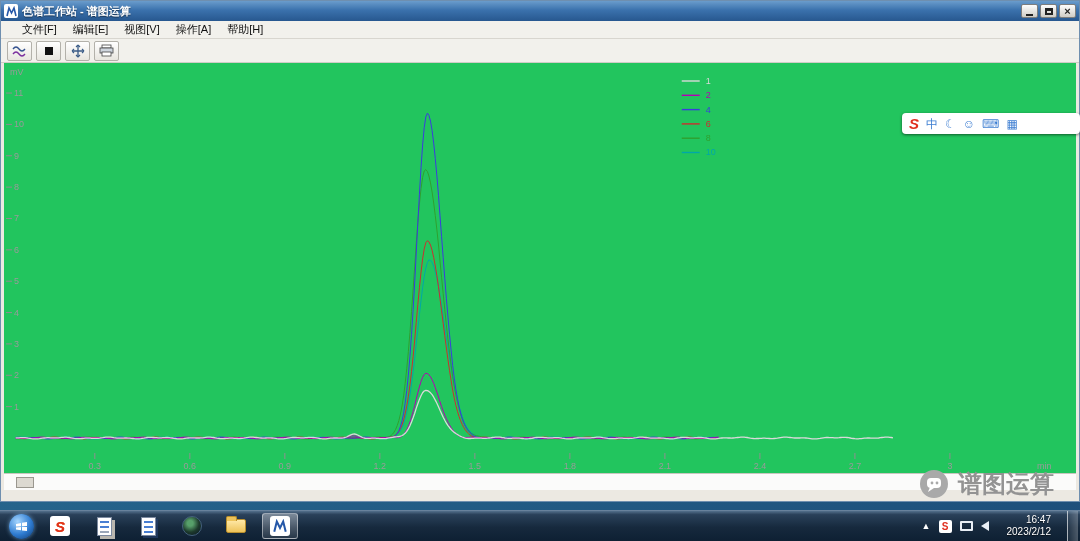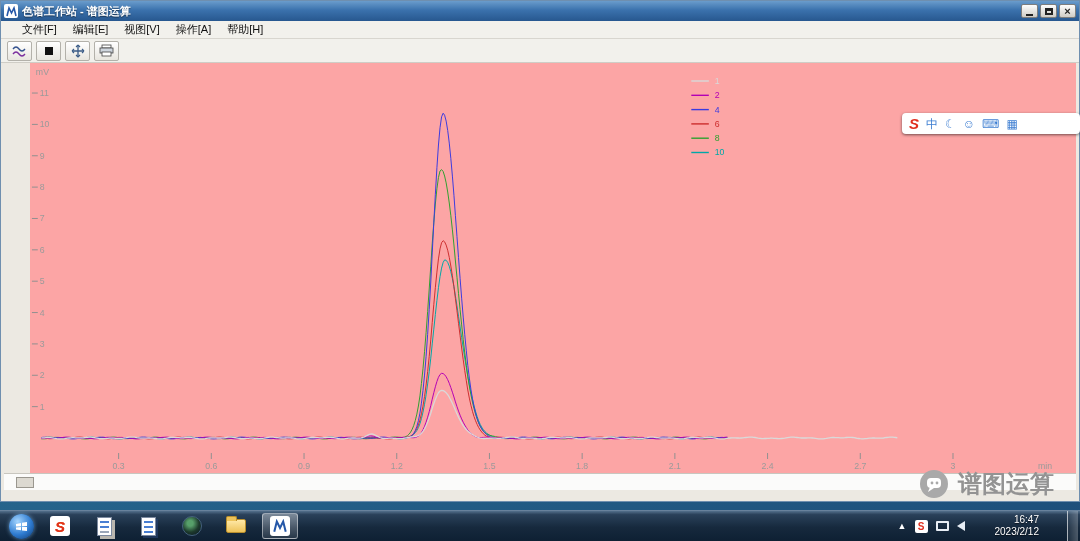--- a/index.html
+++ b/index.html
@@ -31,21 +31,21 @@
              font-size:11px; color:#111; }
   .menu-item { padding:2px 8px; cursor:default; }
 
   .toolbar { position:absolute; top:38px; left:0; right:0; height:24px;
              background:#f2f1ec; border-bottom:1px solid #cfcdc6;
              display:flex; align-items:center; gap:4px; padding-left:6px; }
   .tbtn { width:25px; height:20px; border:1px solid #b3b1aa; border-radius:2px;
           background:linear-gradient(#ffffff,#e8e6df); display:flex;
           align-items:center; justify-content:center; padding:0; cursor:pointer; }
 
-  .plot { position:absolute; top:62px; left:3px; right:3px; height:410px; background:#fca5a5;margin-left:26px; }
+  .plot { position:absolute; top:62px; left:3px; right:3px; height:410px; background:#22c55e; }
   .plot svg { display:block; width:100%; height:100%; }
 
   .hscroll { position:absolute; left:3px; right:3px; top:472px; height:17px;
              background:#fbfbfa; border-top:1px solid #c8c6bf; }
   .hthumb { position:absolute; left:12px; top:3px; width:18px; height:11px;
             background:#dcd9d1; border:1px solid #9a978f; cursor:pointer; }
 
   
   .ime { position:absolute; top:113px; left:902px; width:178px; height:21px;
          background:#fff; border-radius:4px; box-shadow:0 1px 3px rgba(0,0,0,.55);
@@ -73,21 +73,21 @@
   .spacer { flex:1; }
   .tray { display:flex; align-items:center; gap:8px; margin-right:2px; }
   .tray-glyph { color:#fff; font-size:9px; line-height:1; cursor:pointer; }
   .tray-s { width:13px; height:13px; background:#fff; border-radius:2px; color:#e03020;
             font-size:10px; font-weight:bold; display:flex; align-items:center;
             justify-content:center; cursor:pointer; }
   .tray-display { width:13px; height:10px; border:2px solid #e8eef5; border-radius:1px; cursor:pointer; }
   .tray-vol { width:0; height:0; border-top:5px solid transparent; border-bottom:5px solid transparent;
               border-right:8px solid #e8eef5; cursor:pointer; }
   .clock { display:flex; flex-direction:column; align-items:flex-end; justify-content:center;
-           color:#fff; font-size:10px; line-height:12px; margin:0 20px; cursor:default;
+           color:#fff; font-size:10px; line-height:12px; margin:0 8px; cursor:default;
            text-shadow:0 1px 1px rgba(0,0,0,.6); }
   .show-desktop { width:11px; height:31px; border:none; cursor:pointer;
                   background:linear-gradient(90deg,rgba(255,255,255,.06),rgba(255,255,255,.25));
                   border-left:1px solid rgba(255,255,255,.55); }
 
   
   .folder-ic { position:relative; width:20px; height:14px; background:linear-gradient(#ffe9a8,#edc35a);
                border:1px solid #b98f2e; border-radius:2px; }
   .folder-ic:before { content:""; position:absolute; left:-1px; top:-4px; width:9px; height:4px;
                       background:#edc35a; border:1px solid #b98f2e; border-bottom:none;

